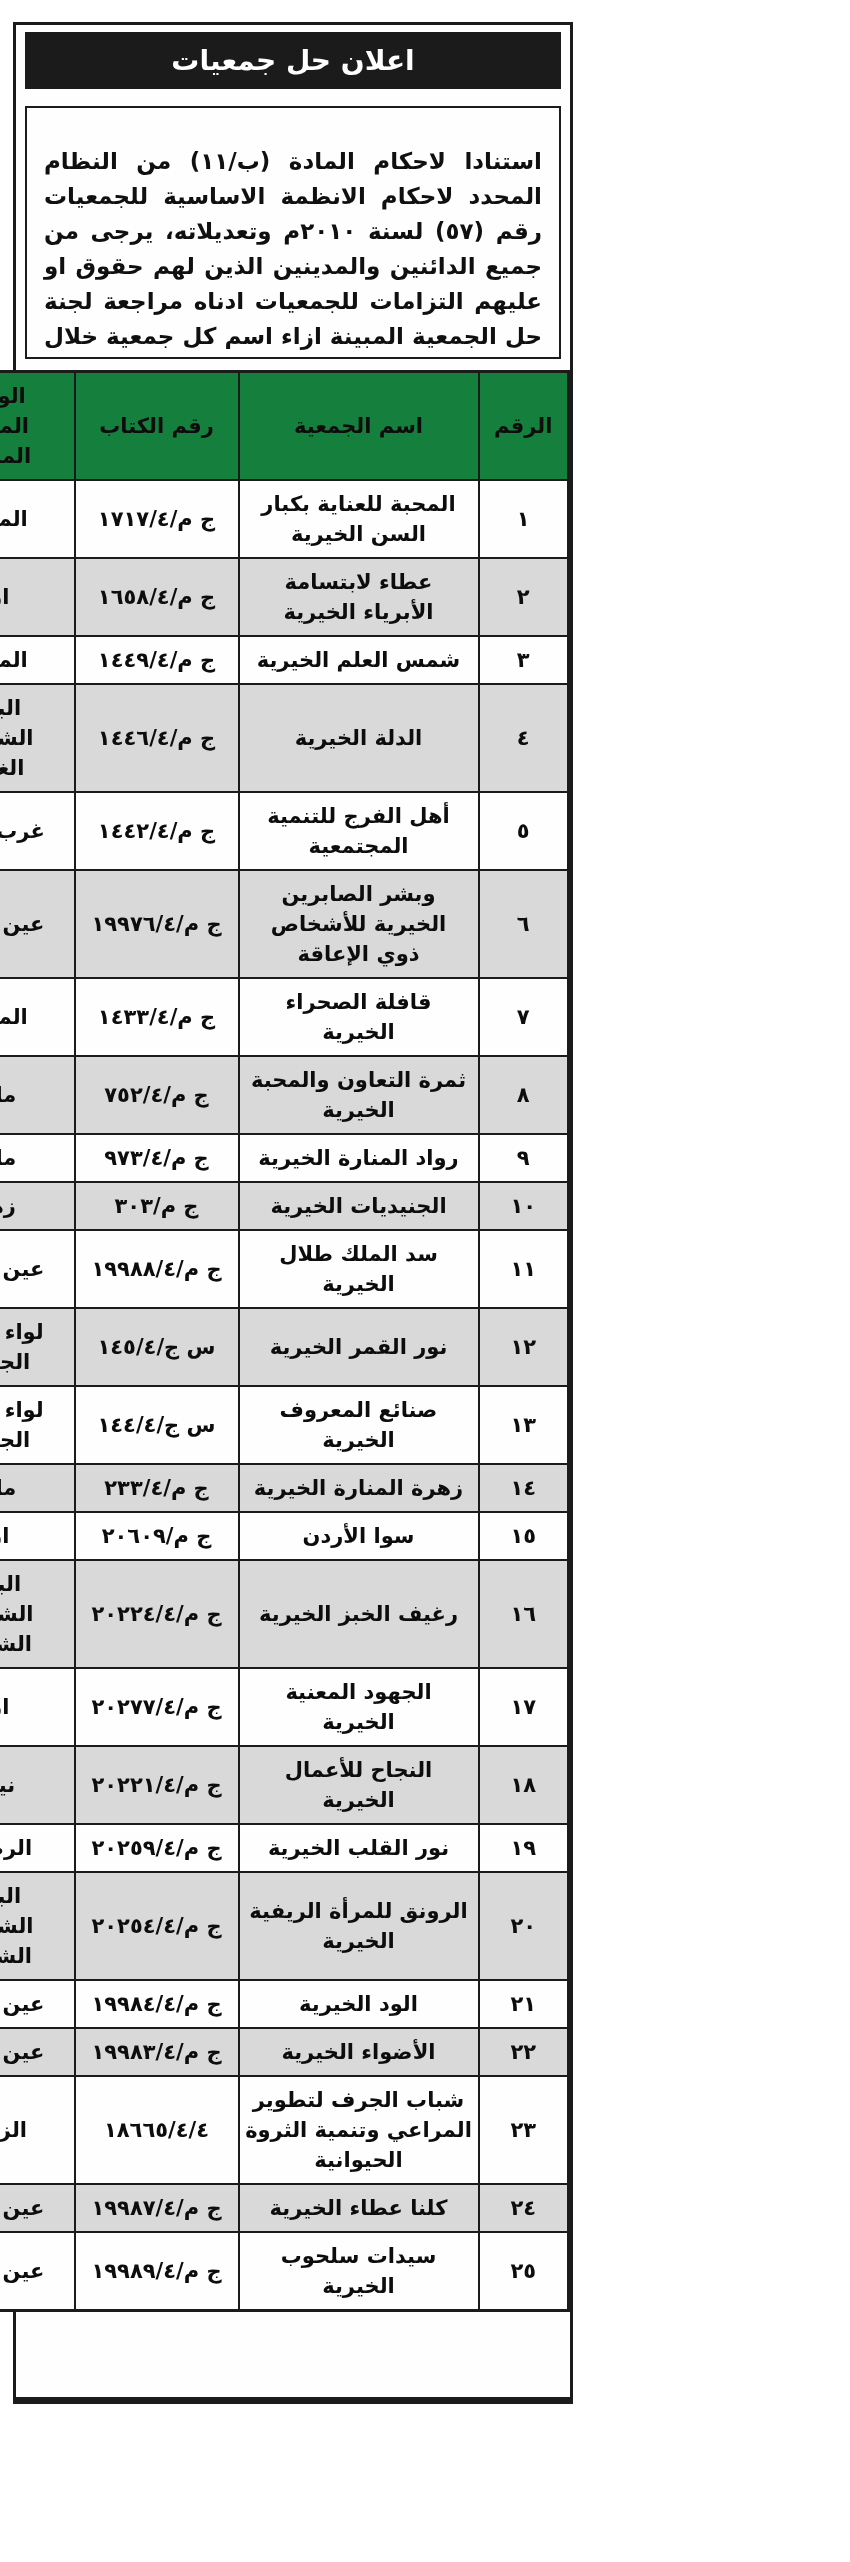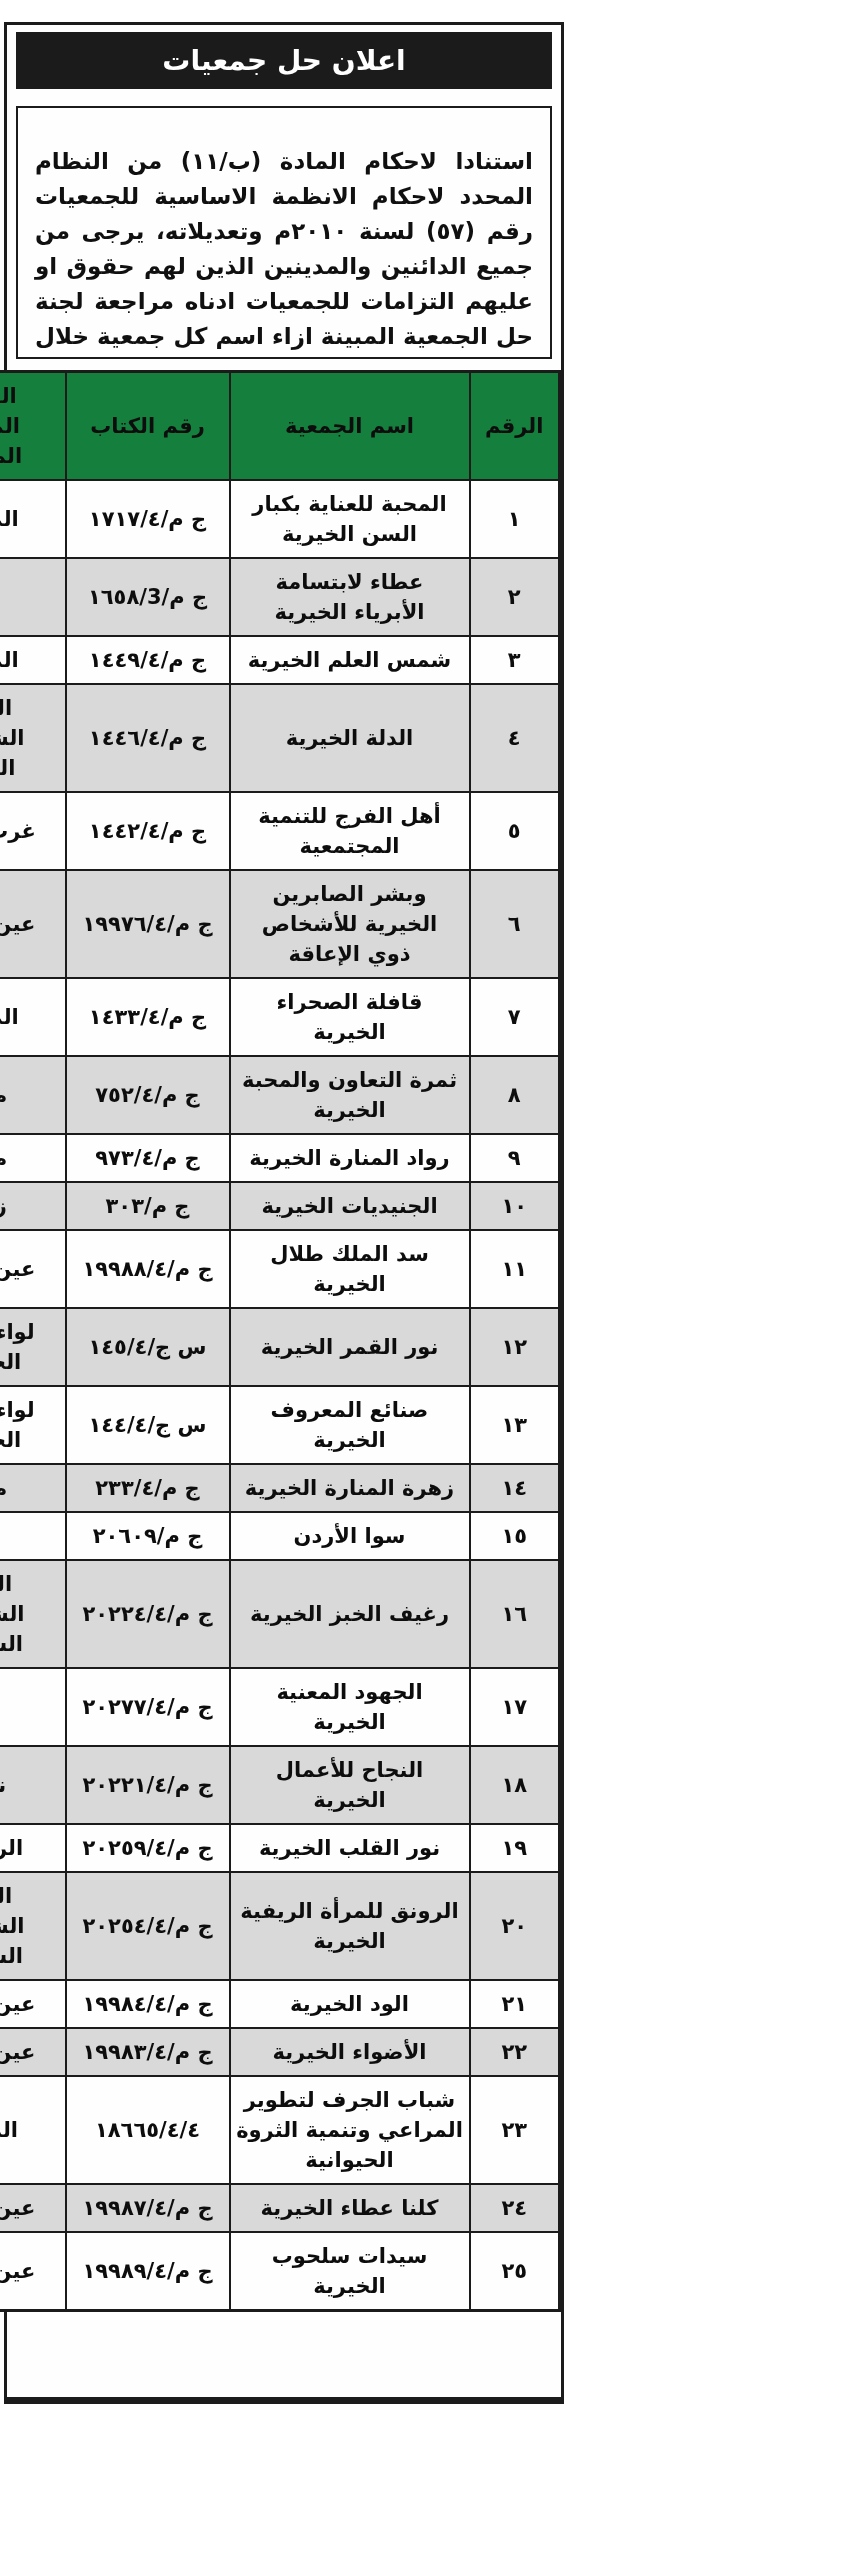--- a/index.html
+++ b/index.html
@@ -8,21 +8,21 @@
     background: #ffffff;
     font-family: "DejaVu Sans", sans-serif;
   }
   body {
     position: relative;
     width: 850px; height: 2562px;
     direction: rtl;
   }
   .doc-frame {
     position: absolute;
-    top: 22px; left: 4px;
+    top: 22px; left: 13px;
     width: 560px; height: 2382px;
     border: 3px solid #1b1b1b;
     border-bottom-width: 7px;
     background: #fefefe;
   }
   .bar {
     background: #1b1b1b;
     color: #ffffff;
     text-align: center;
     font-weight: bold;
@@ -107,21 +107,21 @@
           <td>١</td>
           <td>المحبة للعناية بكبار
 السن الخيرية</td>
           <td>ج م/٤‏/١٧١٧</td>
           <td>المفرق</td>
         </tr>
         <tr>
           <td>٢</td>
           <td>عطاء لابتسامة
 الأبرياء الخيرية</td>
-          <td>ج م/3‏/١٦٥٨</td>
+          <td>ج م/٤‏/١٦٥٨</td>
           <td>اربد</td>
         </tr>
         <tr>
           <td>٣</td>
           <td>شمس العلم الخيرية</td>
           <td>ج م/٤‏/١٤٤٩</td>
           <td>المفرق</td>
         </tr>
         <tr>
           <td>٤</td>

